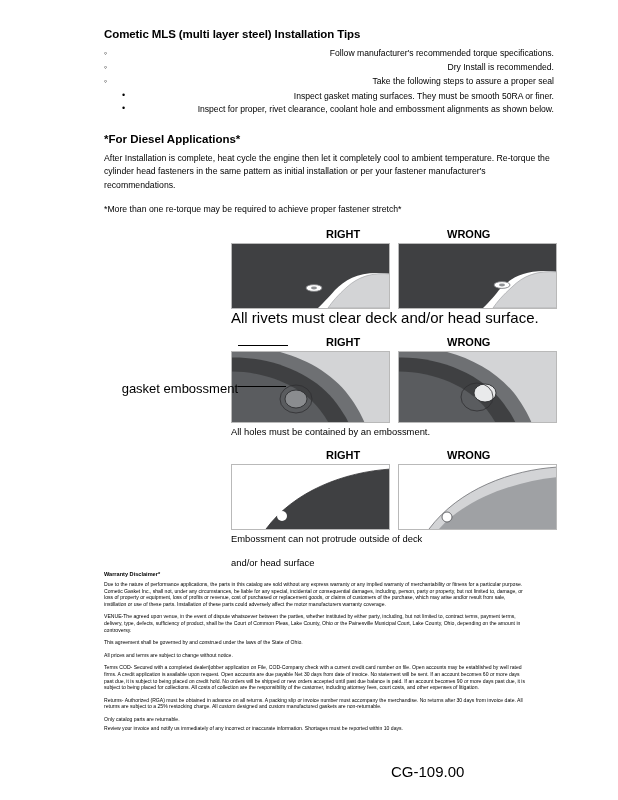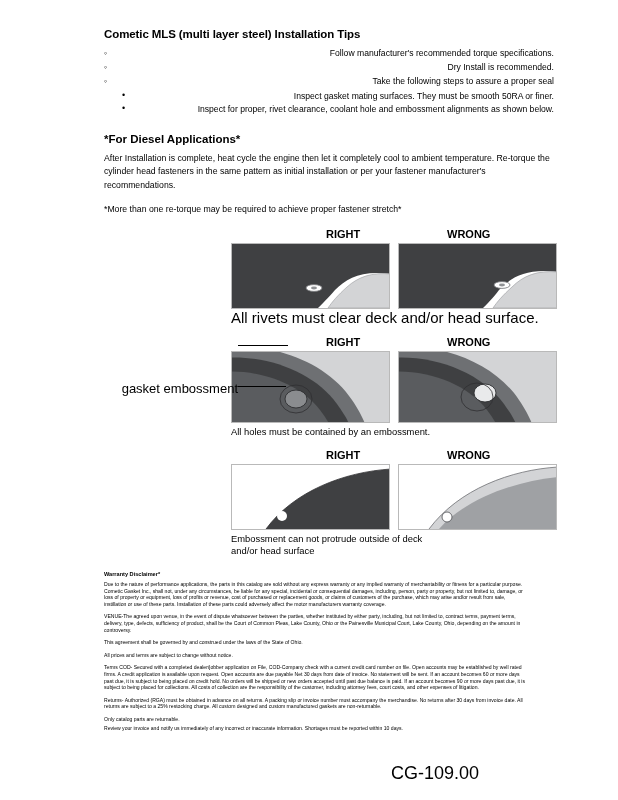--- a/index.html
+++ b/index.html
@@ -173,21 +173,21 @@
   .warranty p {
     font-size: 5.1px;
     line-height: 6.6px;
     margin: 0 0 6px 0;
     text-align: left;
   }
   .docnum {
     position: absolute;
     left: 391px;
     top: 763px;
-    font-size: 18px;
+    font-size: 15px;
   }
 </style>
 </head>
 <body>
 
 <div class="page">
 
   <div class="content">
     <h1 class="title">Cometic MLS (multi layer steel) Installation Tips</h1>
 
@@ -291,21 +291,21 @@
           <svg width="159" height="64" viewBox="0 0 159 64">
             <rect x="0" y="0" width="159" height="64" fill="#ffffff"></rect>
             <path d="M159,2 C112,5 60,24 30,64 L159,64 Z" fill="#d3d4d6"></path>
             <path d="M159,12 C116,16 66,34 40,64 L159,64 Z" fill="#9fa1a4"></path>
             <path d="M159,2 C112,5 60,24 30,64" fill="none" stroke="#6e7073" stroke-width="0.8"></path>
             <circle cx="48" cy="52" r="5" fill="#ffffff" stroke="#4b4d50" stroke-width="0.8"></circle>
           </svg>
         </div>
       </div>
       <p class="caption big">Embossment can not protrude outside of deck</p>
-      <p class="caption big" style="margin-top:0">and/or head surface</p>
+      <p class="caption big" style="margin-top:12px">and/or head surface</p>
     </div>
   </div>
 
   <div class="callout-2">gasket embossment</div>
   <div class="leader" style="left:238px; top:345px; width:50px;"></div>
   <div class="leader" style="left:238px; top:386px; width:48px;"></div>
 
   <div class="warranty">
     <h3>Warranty Disclaimer*</h3>
     <p>Due to the nature of performance applications, the parts in this catalog are sold without any express warranty or any implied warranty of merchantability or fitness for a particular purpose.  Cometic Gasket Inc., shall not, under any circumstances, be liable for any special, incidental or consequential damages, including, person, party or property, but not limited to, damage, or loss of property or equipment, loss of profits or revenue, cost of purchased or replacement goods, or claims of customers of the purchase, which may arise and/or result from sale, instillation or use of these parts.  Installation of these parts could adversely affect the motor manufacturers warranty coverage.</p>

